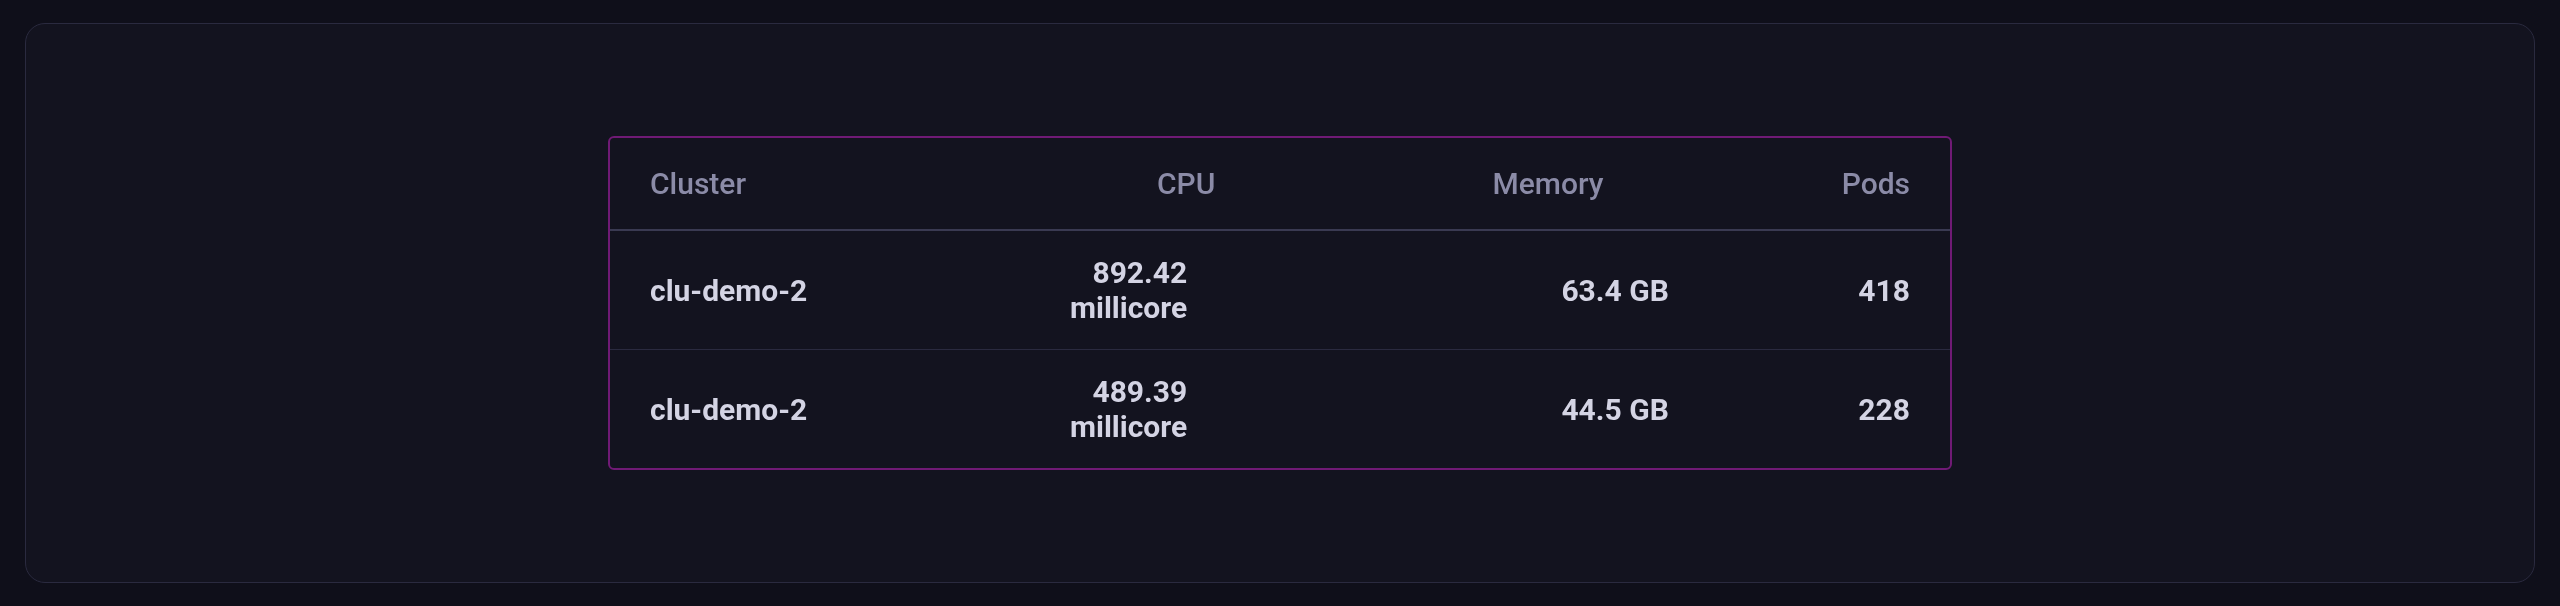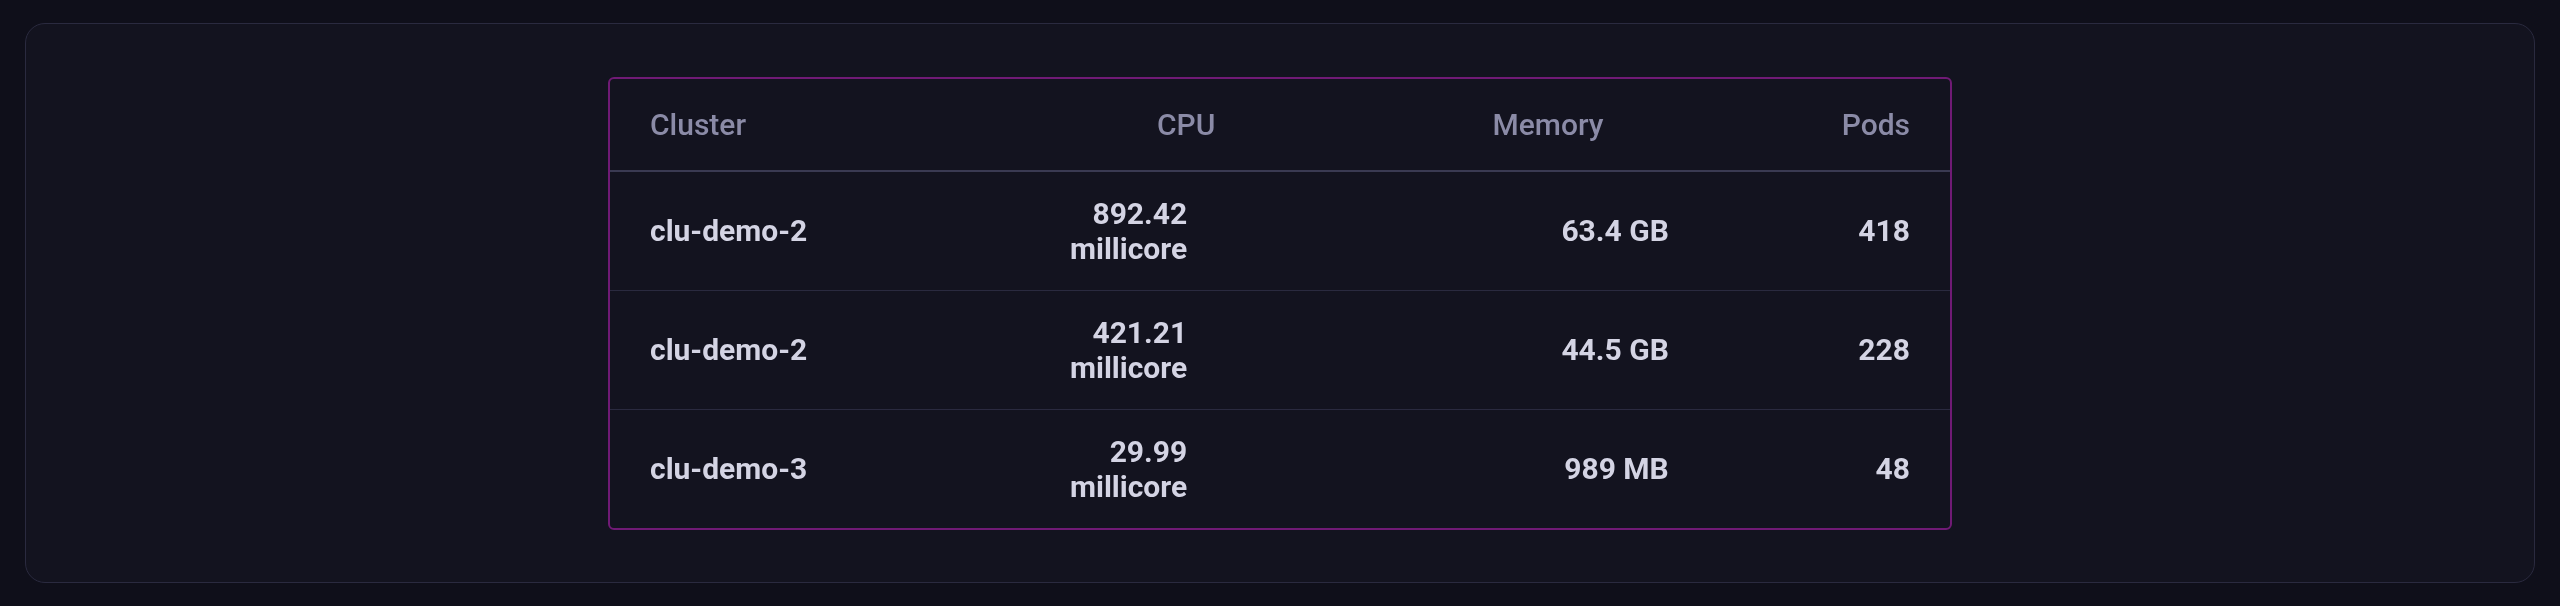--- a/index.html
+++ b/index.html
@@ -110,26 +110,20 @@
       </thead>
       <tbody>
         <tr>
           <td class="col-cluster">clu-demo-2</td>
           <td class="col-cpu">892.42 millicore</td>
           <td class="col-memory">63.4 GB</td>
           <td class="col-pods">418</td>
         </tr>
         <tr>
           <td class="col-cluster">clu-demo-2</td>
-          <td class="col-cpu">421.21 millicore</td>
+          <td class="col-cpu">489.39 millicore</td>
           <td class="col-memory">44.5 GB</td>
           <td class="col-pods">228</td>
-        </tr>
-        <tr>
-          <td class="col-cluster">clu-demo-3</td>
-          <td class="col-cpu">29.99 millicore</td>
-          <td class="col-memory">989 MB</td>
-          <td class="col-pods">48</td>
         </tr>
       </tbody>
     </table>
   </div>
 </div>
 
 </body></html>

